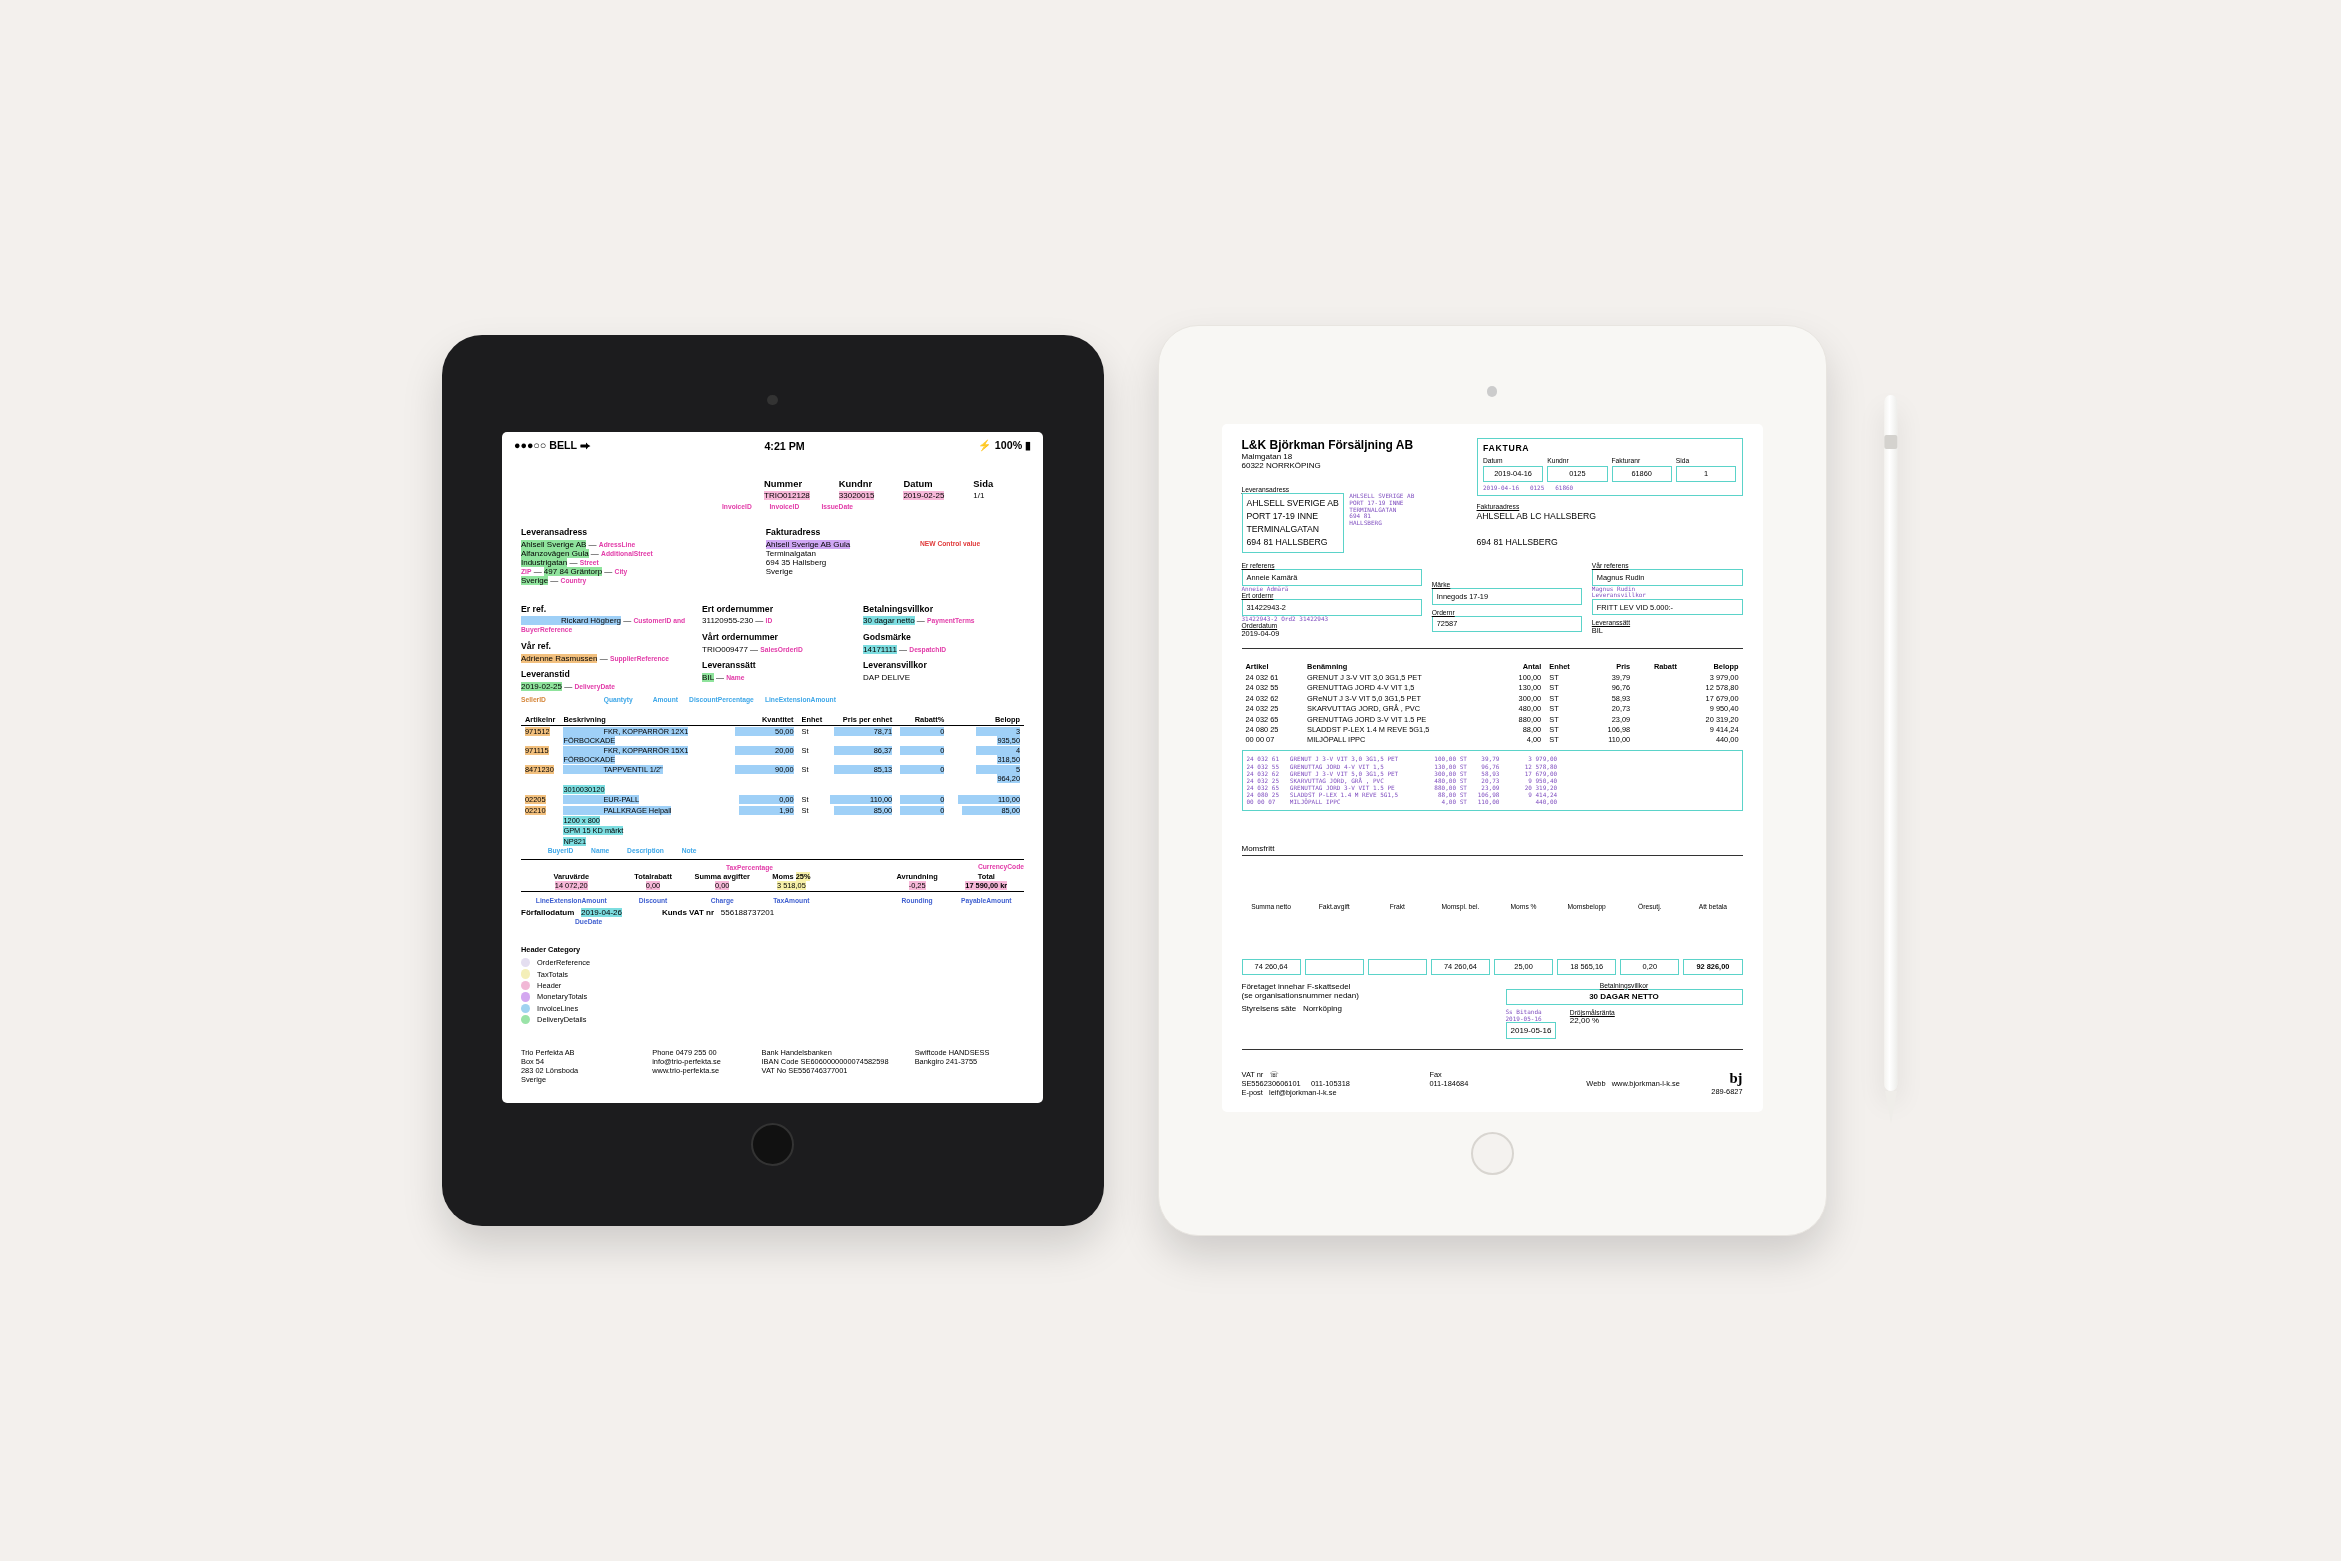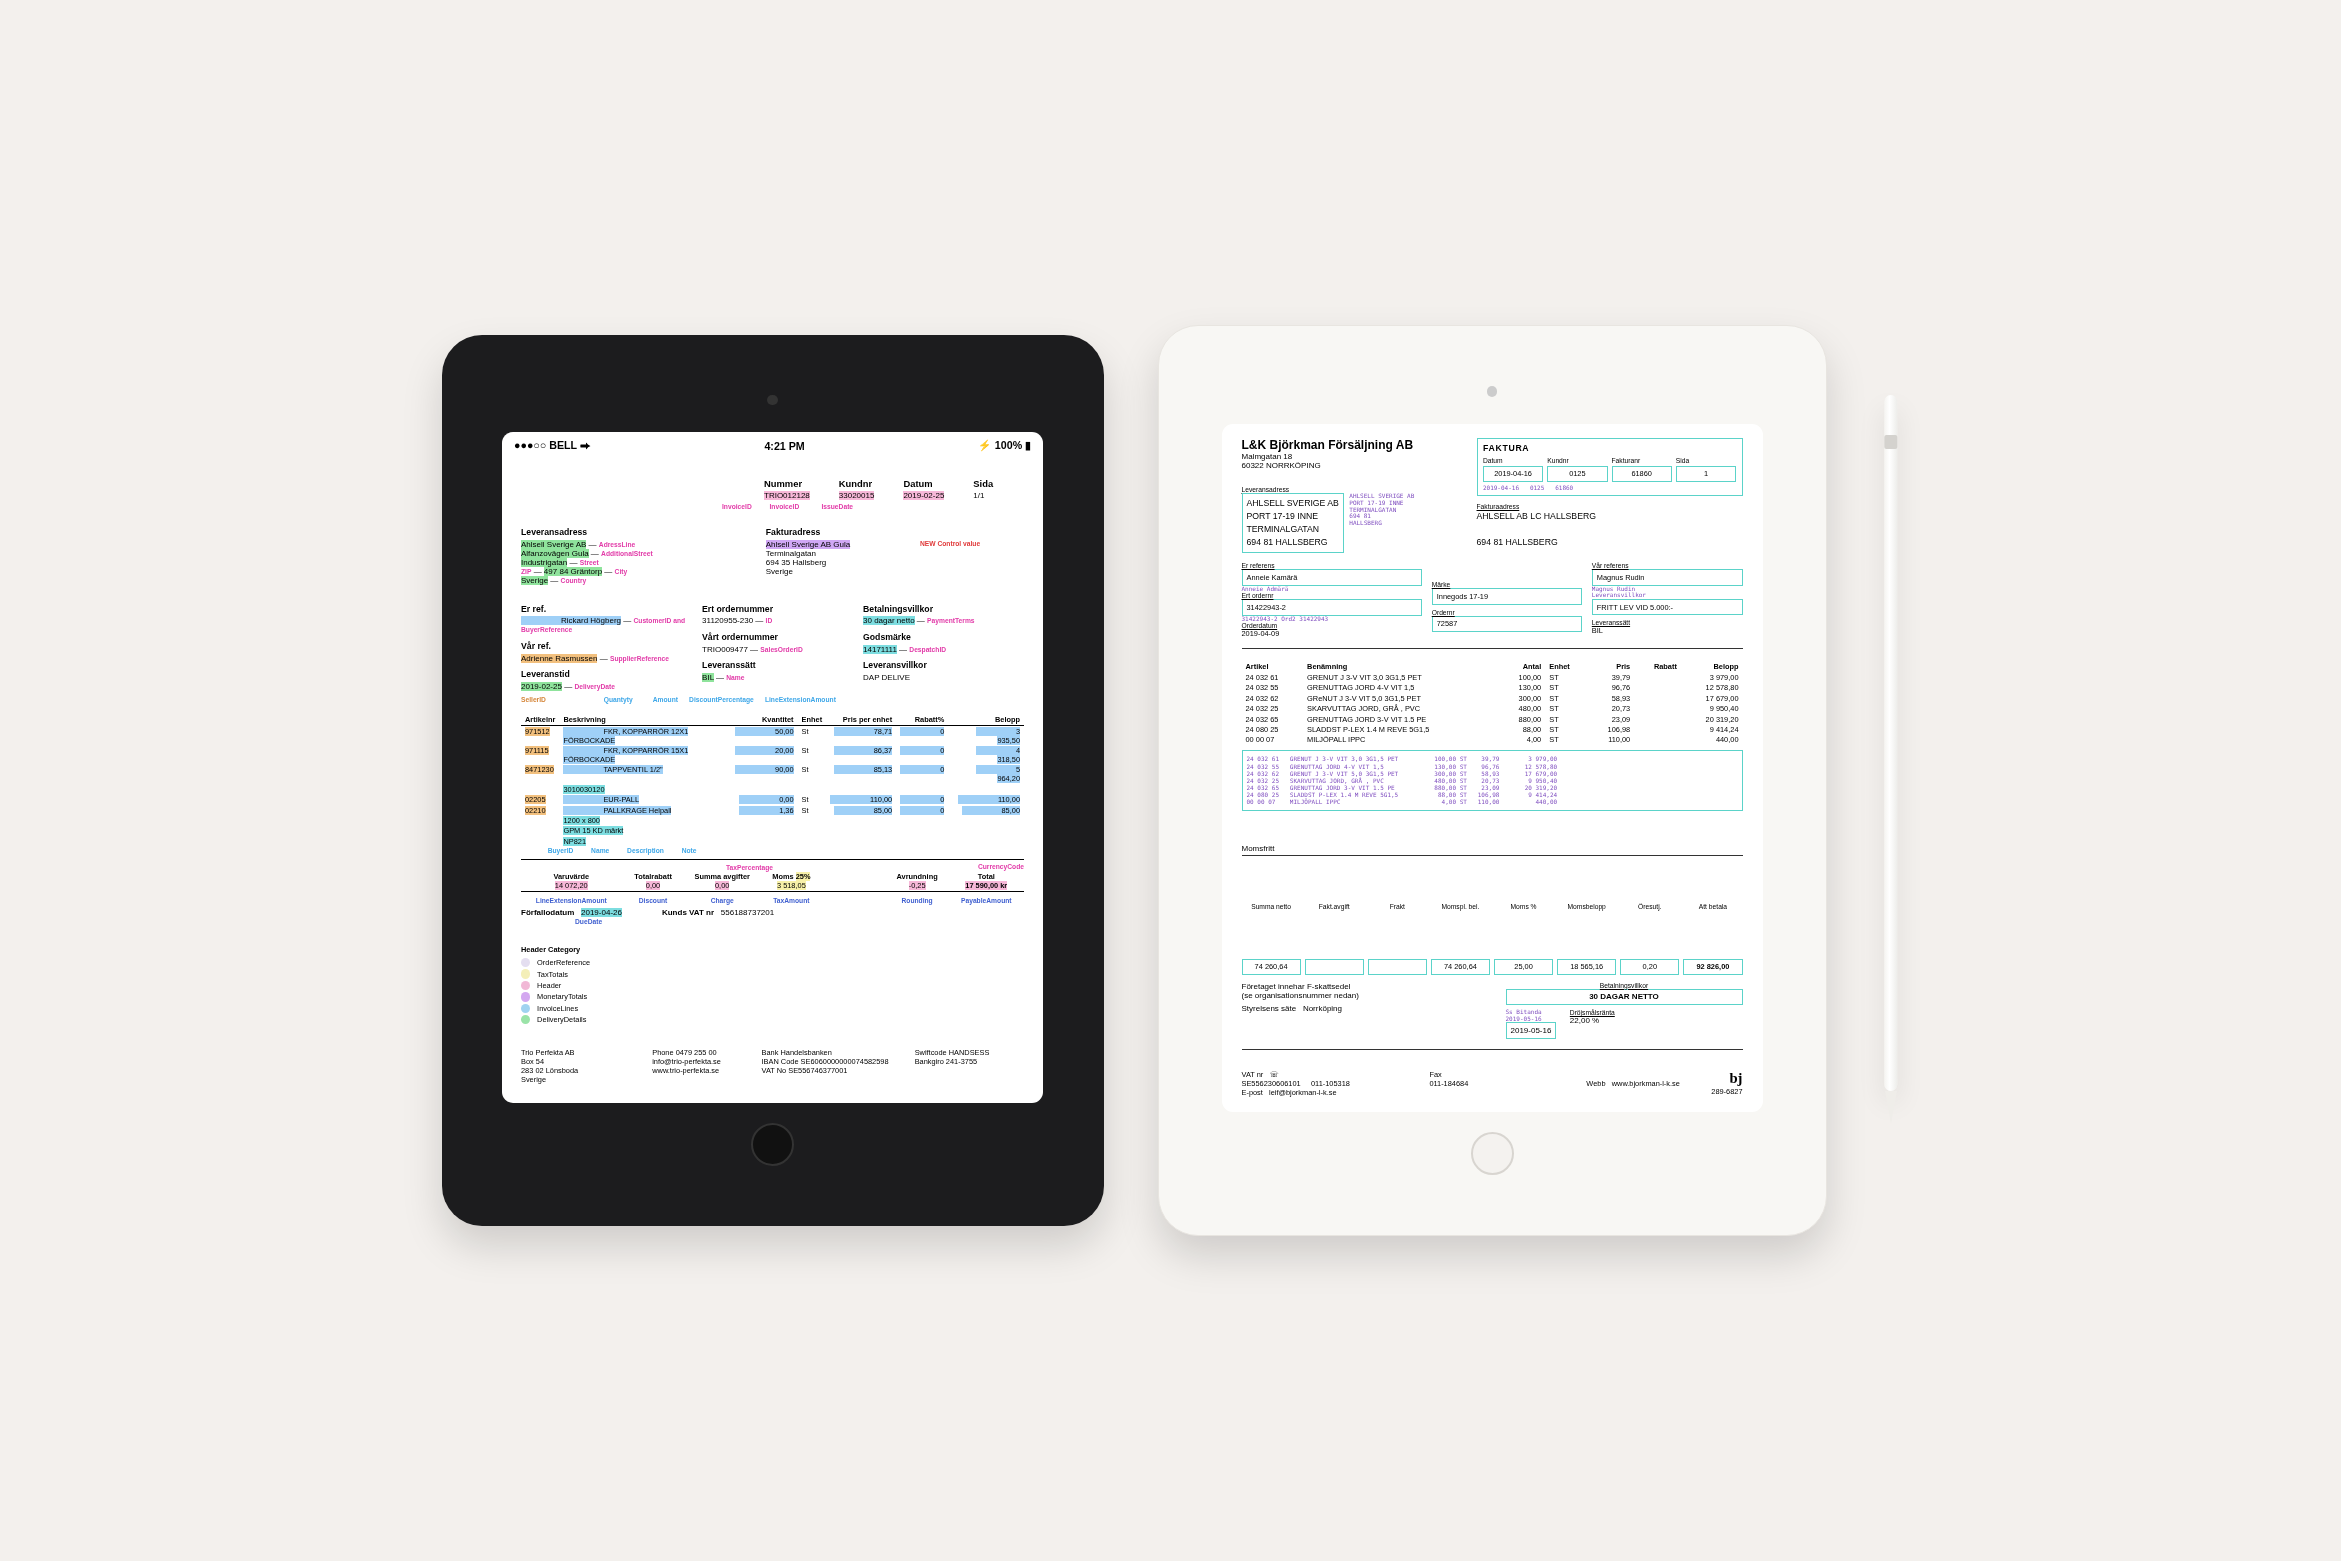--- a/index.html
+++ b/index.html
@@ -5,21 +5,21 @@
 * { box-sizing: border-box; margin: 0; padding: 0; }
 body { background: #f3f0ed; font-family: Arial, sans-serif; width: 2342px; height: 1561px; display: flex; align-items: center; justify-content: center; gap: 161px; }
 .tablet { border-radius: 40px; padding: 60px 27px; display: flex; flex-direction: column; align-items: center; box-shadow: 0 20px 40px rgba(0,0,0,.15); }
 .tablet.black { background: #1c1c1e; width: 662px; }
 .tablet.white { background: #f8f7f4; width: 669px; border: 0.7px solid #e8e5e0; }
 .home-btn { width: 43px; height: 43px; border-radius: 50%; margin-top: 20px; }
 .black .home-btn { background: #111; border: 2px solid #333; }
 .white .home-btn { background: #f4f2ef; border: 2px solid #d8d5d0; }
 .camera { width: 10.7px; height: 10.7px; border-radius: 50%; background: #333; margin-bottom: 27px; }
 .white .camera { background: #ccc; }
-.screen { background: #fff; width: 541px; flex: 1; border-radius: 11px; overflow: hidden; font-size: 9.4px; color: #000; }
+.screen { background: #fff; width: 541px; flex: 1; border-radius: 5px; overflow: hidden; font-size: 9.4px; color: #000; }
 .statusbar { display: flex; justify-content: space-between; padding: 6.7px 12px; font-size: 10.7px; align-items: center; font-weight: 600; }
 .doc { padding: 10.7px 19px 19px; }
 .row { display: flex; }
 .brand { display: flex; align-items: center; gap: 8px; }
 .brand-logo { width: 29.4px; height: 29.4px; position: relative; }
 .brand-logo::before { content:""; position:absolute; inset:0; background: conic-gradient(from 40deg, #f0d080, #e9a040 60%, #f0d080); clip-path: polygon(50% 0,100% 35%,80% 95%,20% 95%,0 35%); border-radius: 6.7px; }
 .brand-text .b1 { font-weight: 700; letter-spacing: 1.3px; font-size: 13.4px; color: #444; }
 .brand-text .b2 { font-family: cursive; font-size: 8px; color: #7a7a7a; margin-left: 21.4px; }
 .title-main { font-size: 23px; font-weight: 700; margin-left: 114px; }
 .hdr { margin-top: 6.7px; font-size: 8.7px; }
@@ -238,21 +238,21 @@
   <td><span class="hl-blue">EUR-PALL</span></td>
   <td class="r"><span class="hl-blue">0,00</span></td>
   <td>St</td>
   <td class="r"><span class="hl-blue">110,00</span></td>
   <td class="r"><span class="hl-blue">0</span></td>
   <td class="r"><span class="hl-blue">110,00</span></td>
               </tr>
               <tr>
                 <td><span class="hl-orange">02210</span></td>
   <td><span class="hl-blue">PALLKRAGE Helpall</span></td>
-  <td class="r"><span class="hl-blue">1,36</span></td>
+  <td class="r"><span class="hl-blue">1,90</span></td>
   <td>St</td>
   <td class="r"><span class="hl-blue">85,00</span></td>
   <td class="r"><span class="hl-blue">0</span></td>
   <td class="r"><span class="hl-blue">85,00</span></td>
               </tr>
               <tr>
                 <td><span class=""></span></td>
   <td><span class="hl-teal">1200 x 800</span></td>
   <td class="r"><span class=""></span></td>
   <td></td>

